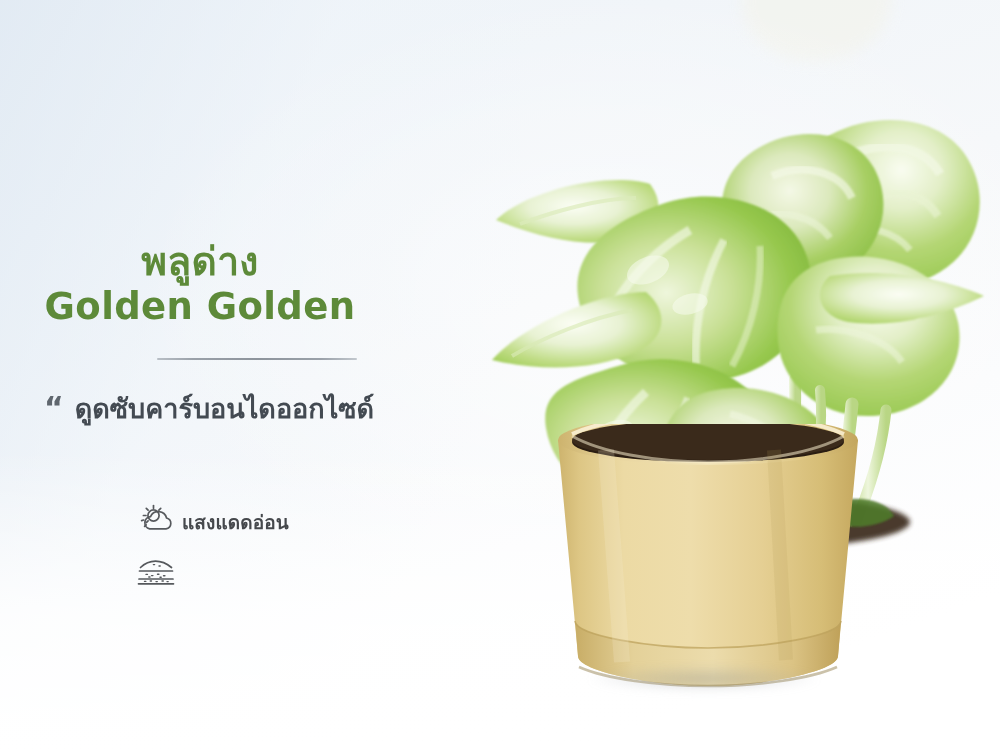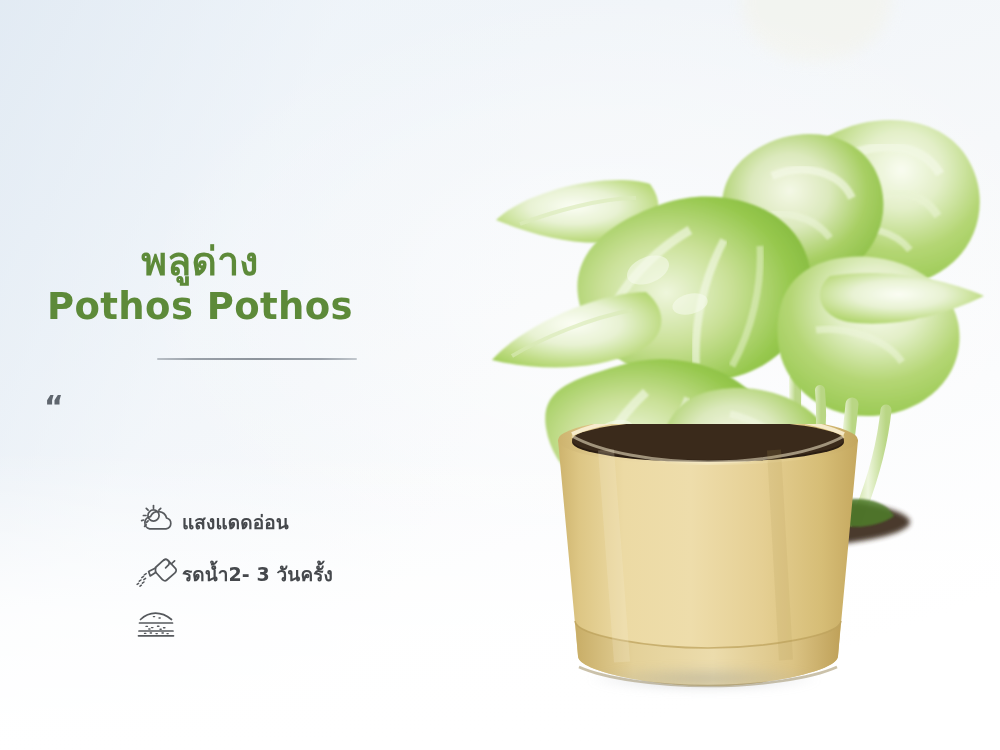--- a/index.html
+++ b/index.html
@@ -350,28 +350,29 @@
 
       <path d="M58 26 L74 238" stroke="#f8eed3" stroke-width="16" opacity=".22" fill="none"></path>
       <path d="M226 26 L238 236" stroke="#b59a55" stroke-width="14" opacity=".16" fill="none"></path>
     </svg>
   </div>
 
   <div class="text-col">
 
     <div class="title-block">
       <div class="title-th">พลูด่าง</div>
-      <div class="title-en">Pothos Pothos</div>
+      <div class="title-en">Golden Golden</div>
     </div>
 
     <div class="divider"></div>
 
     <div class="quote-block">
       <div class="quote-line quote-line-1">
         <span class="qmark qmark-open">“</span>
+        <span>ดูดซับคาร์บอนไดออกไซด์</span>
       </div>
     </div>
 
     <div class="care-list">
 
       <div class="care-item">
         <span class="care-icon">
           <svg width="40" height="36" viewBox="0 0 40 36" fill="none" stroke="#56595d" stroke-width="1.7" stroke-linecap="round">
             <circle cx="17.5" cy="11.5" r="5.6"></circle>
             <path d="M17.5 1.6 V4.2"></path>
@@ -380,40 +381,20 @@
             <path d="M10.3 18.7 L12.1 16.9"></path>
             <path d="M24.7 4.3 L22.9 6.1"></path>
             <path d="M8.6 22.4 L10.2 20.8"></path>
             <path d="M5.6 16.6 L7.6 16.0"></path>
             <path d="M13.6 24.8 A6.2 6.2 0 0 1 14.5 12.6 A8.6 8.6 0 0 1 30.6 14.0 A5.5 5.5 0 0 1 30.0 24.8 Z"></path>
           </svg>
         </span>
         <span class="care-label">แสงแดดอ่อน</span>
       </div>
 
-      <div class="care-item">
-        <span class="care-icon">
-          <svg width="46" height="38" viewBox="0 0 46 38" fill="none" stroke="#56595d" stroke-width="1.7" stroke-linecap="round" stroke-linejoin="round">
-            <path d="M22.5 12.5 L30.5 5.2 A3 3 0 0 1 35.2 5.6 L42.4 13.4 A3 3 0 0 1 42.0 17.8 L33.8 25.0 A3 3 0 0 1 29.4 24.6 L22.5 17.0 Z"></path>
-            <path d="M30.6 5.4 A3.4 3.4 0 0 1 35.8 9.6 L32.6 12.8"></path>
-            <path d="M22.6 13.0 L15.6 16.4 L17.2 21.0 L23.0 17.2"></path>
-            <path d="M38.2 9.0 L41.6 5.8"></path>
-            <g stroke-width="1.5">
-              <path d="M13.2 18.6 L11.3 19.8"></path>
-              <path d="M10.6 21.4 L8.8 22.6"></path>
-              <path d="M12.6 23.4 L10.8 24.6"></path>
-              <path d="M8.0 25.0 L6.3 26.2"></path>
-              <path d="M11.0 27.0 L9.4 28.2"></path>
-              <path d="M5.6 28.4 L4.1 29.4"></path>
-              <path d="M8.4 30.2 L7.0 31.2"></path>
-            </g>
-          </svg>
-        </span>
-        <span class="care-label">รดน้ำ2- 3 วันครั้ง</span>
-      </div>
 
       <div class="care-item">
         <span class="care-icon">
           <svg width="42" height="32" viewBox="0 0 42 32" fill="none" stroke="#56595d" stroke-width="1.7" stroke-linecap="round">
             <path d="M5.5 9.5 C10 5.2 15 3.2 20.5 3.2 C26 3.2 31.5 5.4 36.5 9.5"></path>
             <path d="M4.5 13.0 H37.5"></path>
             <path d="M4.0 21.0 H38.0"></path>
             <path d="M3.5 25.8 H38.5"></path>
             <g stroke-width="1.4" stroke-linecap="round">
               <path d="M11 16.4 L12.4 16.4"></path>

